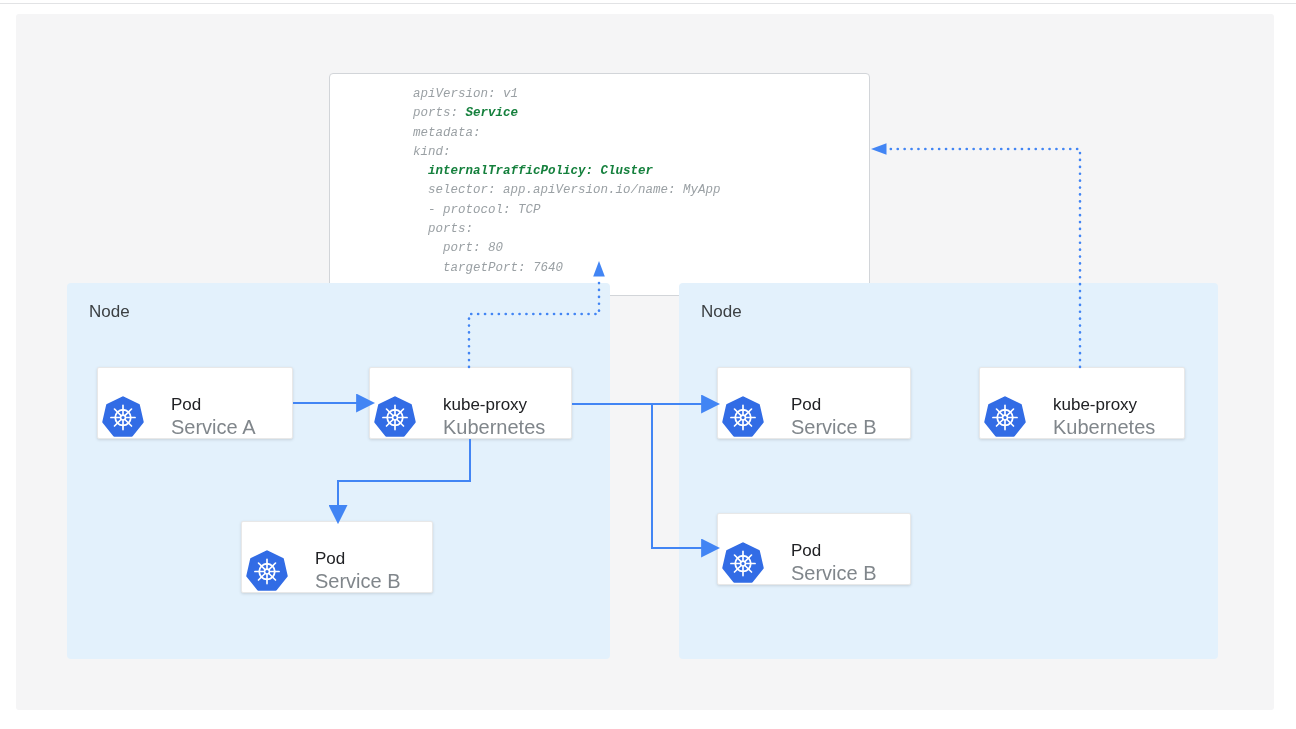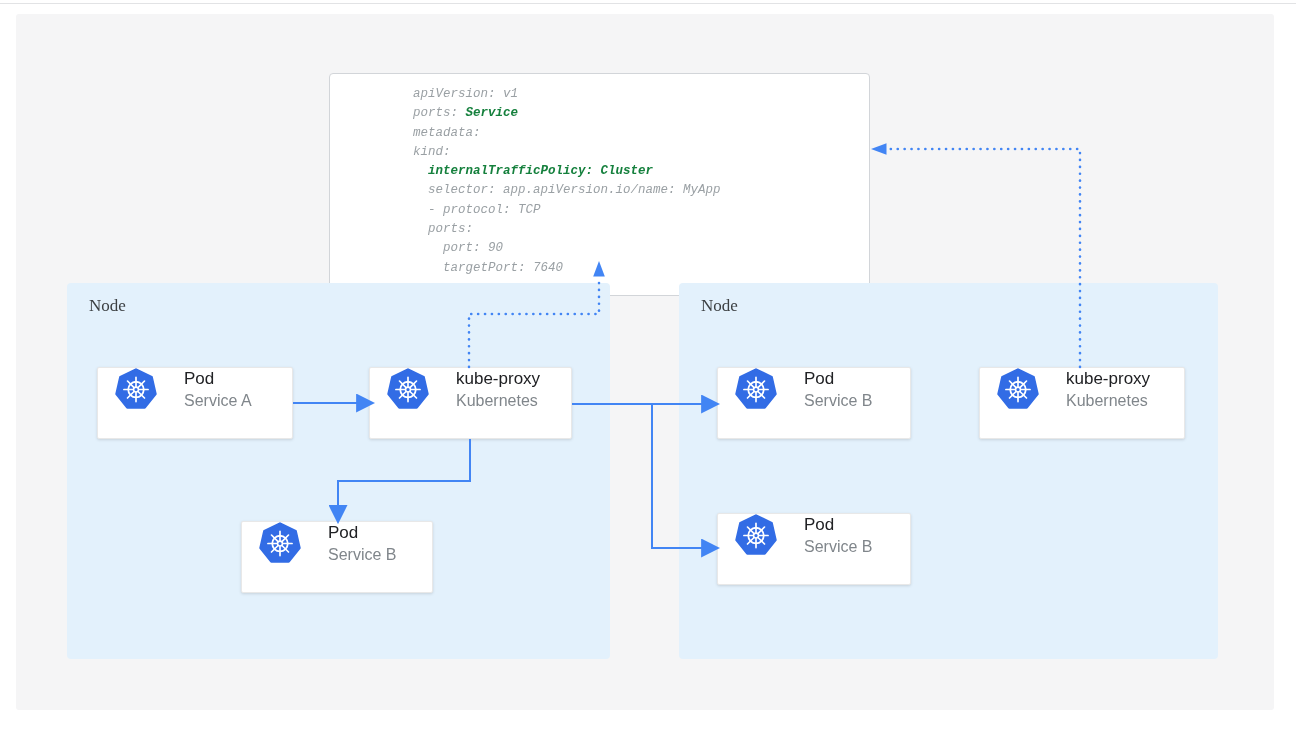--- a/index.html
+++ b/index.html
@@ -8,50 +8,50 @@
   .top-line{position:absolute;left:0;top:3px;width:1296px;height:1px;background:#e2e3e5;}
   .panel{position:absolute;left:16px;top:14px;width:1258px;height:696px;background:#f5f5f6;border-radius:3px;}
 
   .yaml-box{position:absolute;left:329px;top:37px;width:541px;height:223px;box-sizing:border-box;
     background:#ffffff;border:1px solid #d2d5d9;border-radius:4px;padding:11px 0 0 83px;margin-top:36px;}
   .yline{font-family:"Liberation Mono","DejaVu Sans Mono",monospace;font-style:italic;
     font-size:12.5px;line-height:19.3px;color:#9aa0a4;white-space:pre;}
   .yline .b{font-weight:bold;color:#15803d;}
 
   .node{position:absolute;background:#e3f1fc;border-radius:4px;}
-  .node-label{position:absolute;left:22px;top:13px;font-size:17px;color:#3c4043;font-family:Liberation Serif, serif;}
+  .node-label{position:absolute;left:22px;top:19px;font-size:17px;color:#3c4043;}
 
   .card{position:absolute;height:72px;box-sizing:border-box;background:#ffffff;
     border:1px solid #e8e8e8;border-radius:2px;box-shadow:0 1px 3px rgba(0,0,0,0.13);
-    display:flex;align-items:flex-start;padding-left:17px;z-index:3;}
+    display:flex;align-items:flex-end;padding-left:4px;z-index:3;}
   .card .icon-wrap{width:42px;height:42px;flex:0 0 42px;margin-right:27px;}
   .card .txt{display:flex;flex-direction:column;}
   .card .title{font-size:17px;color:#202124;line-height:22px;}
-  .card .subtitle{font-size:16px;color:#80868b;line-height:22px;}
+  .card .subtitle{font-size:20px;color:#80868b;line-height:22px;}
 
   svg.overlay{position:absolute;left:0;top:0;z-index:5;pointer-events:none;}
 </style>
 </head>
 <body>
 
 <div class="stage">
   <div class="top-line"></div>
   <div class="panel"></div>
 
   <div class="yaml-box">
     <div id="yaml-lines">
         <div class="yline"><span>apiVersion: v1</span></div>
         <div class="yline"><span>ports: </span><span class="b">Service</span></div>
         <div class="yline"><span>metadata:</span></div>
         <div class="yline"><span>kind:</span></div>
         <div class="yline"><span>  </span><span class="b">internalTrafficPolicy: Cluster</span></div>
         <div class="yline"><span>  selector: app.apiVersion.io/name: MyApp</span></div>
         <div class="yline"><span>  - protocol: TCP</span></div>
         <div class="yline"><span>  ports:</span></div>
-        <div class="yline"><span>    port: 90</span></div>
+        <div class="yline"><span>    port: 80</span></div>
         <div class="yline"><span>    targetPort: 7640</span></div>
       </div>
   </div>
 
   <div class="node" style="left:67px;top:283px;width:543px;height:376px;">
     <div class="node-label">Node</div>
   </div>
 
   <div class="node" style="left:679px;top:283px;width:539px;height:376px;">
     <div class="node-label">Node</div>

